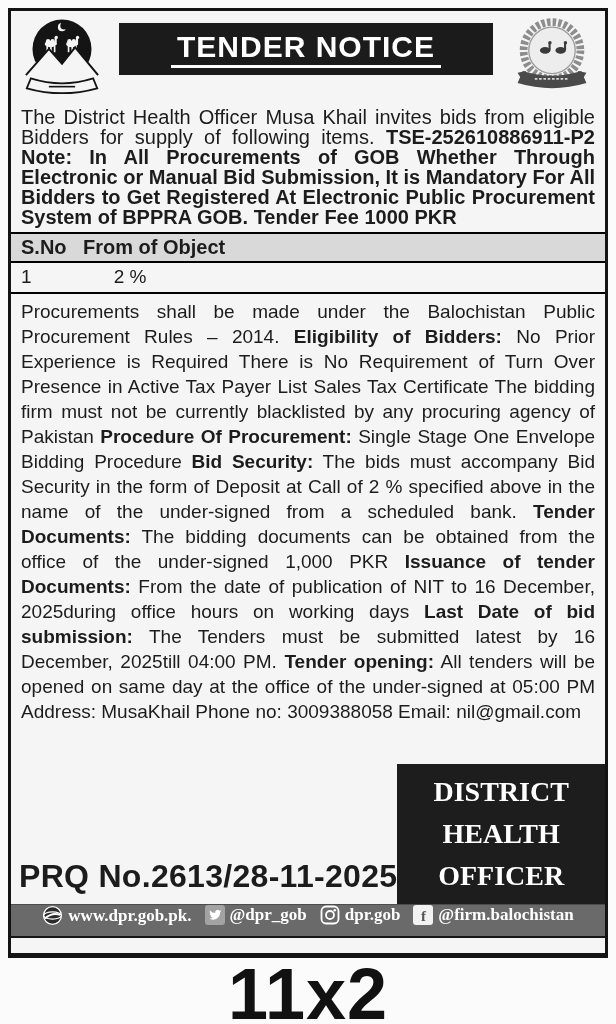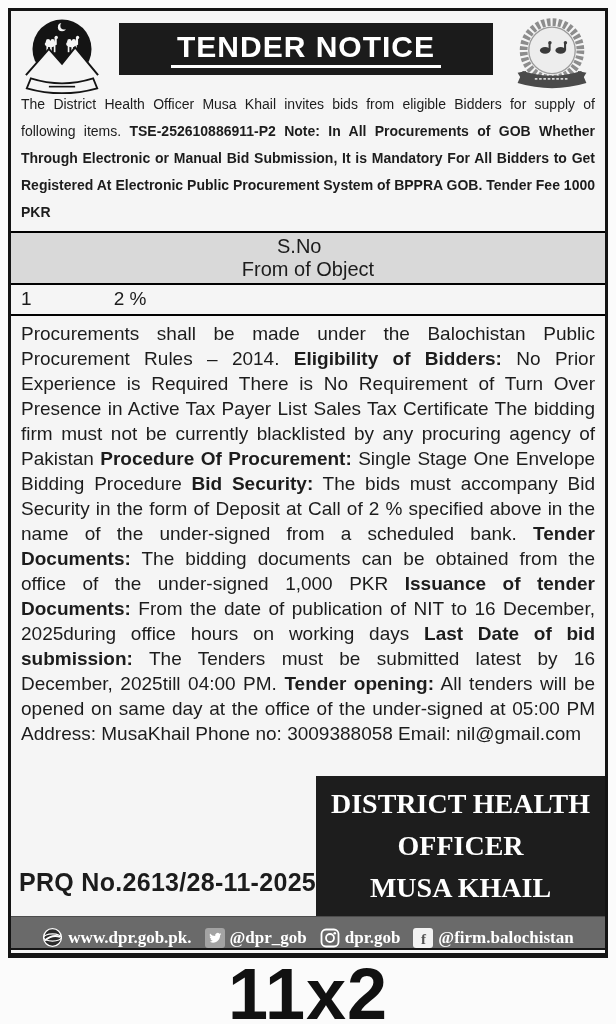--- a/index.html
+++ b/index.html
@@ -20,48 +20,48 @@
   .emblem{flex:0 0 auto;}
   .banner{
     flex:1; margin:7px 16px 0; height:52px; background:var(--banner-bg);
     display:flex; align-items:center; justify-content:center;
   }
   .banner-text{
     color:#fff; font-weight:bold; font-size:30px; letter-spacing:1px;
     border-bottom:3px solid #fff; padding:0 6px 2px; line-height:1.1;
   }
   
-  .intro{margin:0 10px 2px; font-size:14px; line-height:27px; text-align:justify;}
+  .intro{margin:16px 10px 2px; font-size:20px; line-height:20px; text-align:justify;}
   .intro .b, .body-par .b{font-weight:bold;}
   
   .tbl{margin-top:3px; font-size:19px;}
   .thead{
     display:flex; background:var(--table-header-bg);
     border-top:2px solid #000; border-bottom:2px solid #000;
-    font-weight:normal; font-size:20px; padding:2px 10px; align-items:center;flex-direction:column;
+    font-weight:bold; font-size:20px; padding:2px 10px; align-items:center;
   }
   .trow{display:flex; padding:3px 10px 4px; border-bottom:2px solid #000; align-items:center;}
   .c1{width:62px;}
   .c2{flex:1;}
   .c3{width:122px; text-align:right;}
   .trow .c3{text-align:center; padding-right:28px;}
   
   .body-par{margin:5px 10px 4px; font-size:19px; line-height:25px; text-align:justify; flex:1;}
   
   .bottom-row{display:flex; justify-content:space-between; align-items:flex-end; padding-left:8px; min-height:76px;}
-  .prq{font-size:25px; font-weight:bold; letter-spacing:.3px; padding-bottom:19px; white-space:nowrap;}
+  .prq{font-size:32px; font-weight:bold; letter-spacing:.3px; padding-bottom:9px; white-space:nowrap;}
   .officer-box{
     width:300px; background:var(--officer-box-bg); color:#fff; text-align:center;
     font-weight:bold; font-size:28px; line-height:1.5; padding:7px 4px;font-family:Liberation Serif, serif;
   }
   
   .footer-bar{
-    height:34px; margin-bottom:3px; background:var(--footer-bar-bg);
+    height:34px; margin-bottom:15px; background:var(--footer-bar-bg);
     border-top:1px solid #4c4c4c; border-bottom:2px solid #161616;
-    display:flex; align-items:flex-end; justify-content:center; gap:13px;
+    display:flex; align-items:flex-start; justify-content:center; gap:13px;
     color:#fff; font-family:"Liberation Serif",serif; font-weight:bold; font-size:17px;
   }
   .f-item{display:flex; align-items:center; gap:5px; white-space:nowrap;}
   .f-item svg{display:block;}
   
   .size-tag{
     text-align:center; font-size:72px; font-weight:bold; line-height:.95;
     letter-spacing:1px; margin-top:2px; color:#111;
   }
 </style>
@@ -134,21 +134,20 @@
         <span class="c3">2 %</span>
       </div>
     </div>
 
     <p class="body-par"><span>Procurements shall be made under the Balochistan Public Procurement Rules – 2014. </span><span class="b">Eligibility of Bidders:</span><span> No Prior Experience is Required There is No Requirement of Turn Over Presence in Active Tax Payer List Sales Tax Certificate The bidding firm must not be currently blacklisted by any procuring agency of Pakistan </span><span class="b">Procedure Of Procurement:</span><span> Single Stage One Envelope Bidding Procedure </span><span class="b">Bid Security:</span><span> The bids must accompany Bid Security in the form of Deposit at Call of 2 % specified above in the name of the under-signed from a scheduled bank. </span><span class="b">Tender Documents:</span><span> The bidding documents can be obtained from the office of the under-signed 1,000 PKR </span><span class="b">Issuance of tender Documents:</span><span> From the date of publication of NIT to 16 December, 2025during office hours on working days </span><span class="b">Last Date of bid submission:</span><span> The Tenders must be submitted latest by 16 December, 2025till 04:00 PM. </span><span class="b">Tender opening:</span><span> All tenders will be opened on same day at the office of the under-signed at 05:00 PM Address: MusaKhail Phone no: 3009388058 Email: nil@gmail.com</span></p>
 
     <div class="bottom-row">
       <div class="prq">PRQ No.2613/28-11-2025</div>
       <div class="officer-box">
         <div>DISTRICT HEALTH OFFICER</div>
-        <div>MUSA KHAIL</div>
       </div>
     </div>
 
     <div class="footer-bar">
       <span class="f-item">
         <svg width="21" height="21" viewBox="0 0 20 20">
           <circle cx="10" cy="10" r="8.5" fill="#2b2b2b" stroke="#fff" stroke-width="1.2"></circle>
           <ellipse cx="10" cy="10" rx="8.5" ry="3.4" fill="none" stroke="#fff" stroke-width="1.1"></ellipse>
           <path d="M2.5 13 Q10 6.5 17.5 9.5" fill="none" stroke="#fff" stroke-width="1.7"></path>
         </svg>

